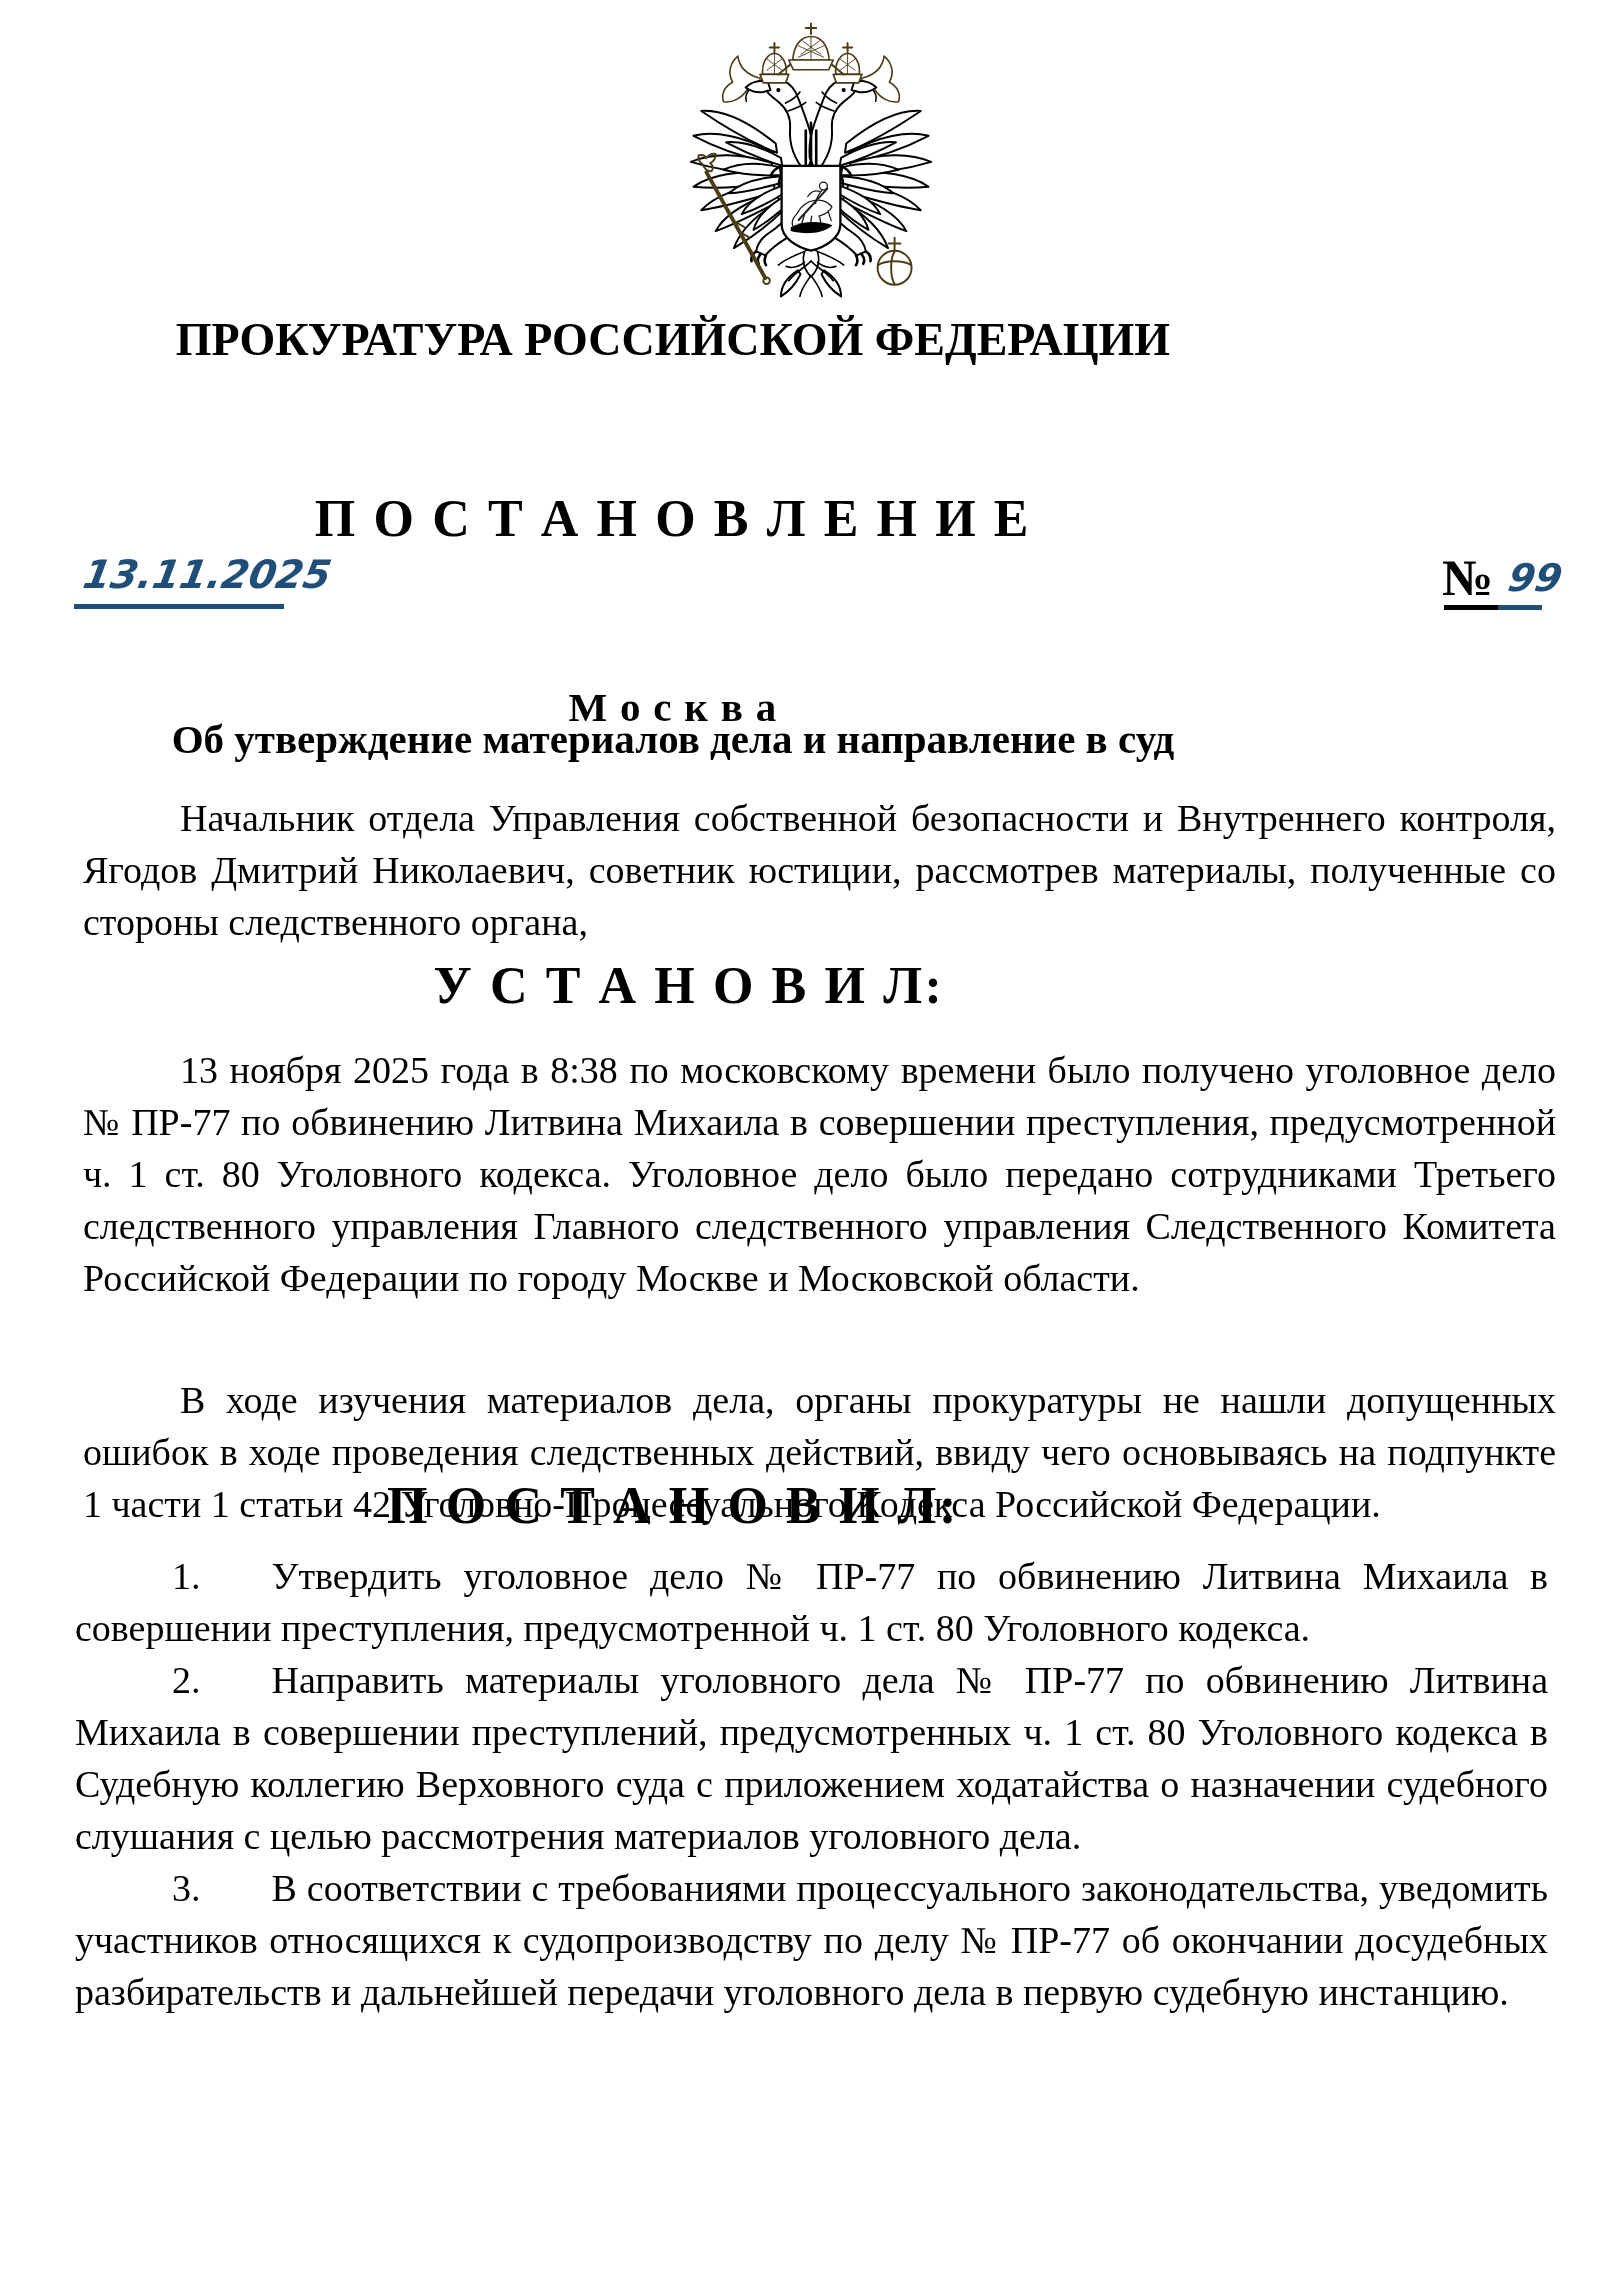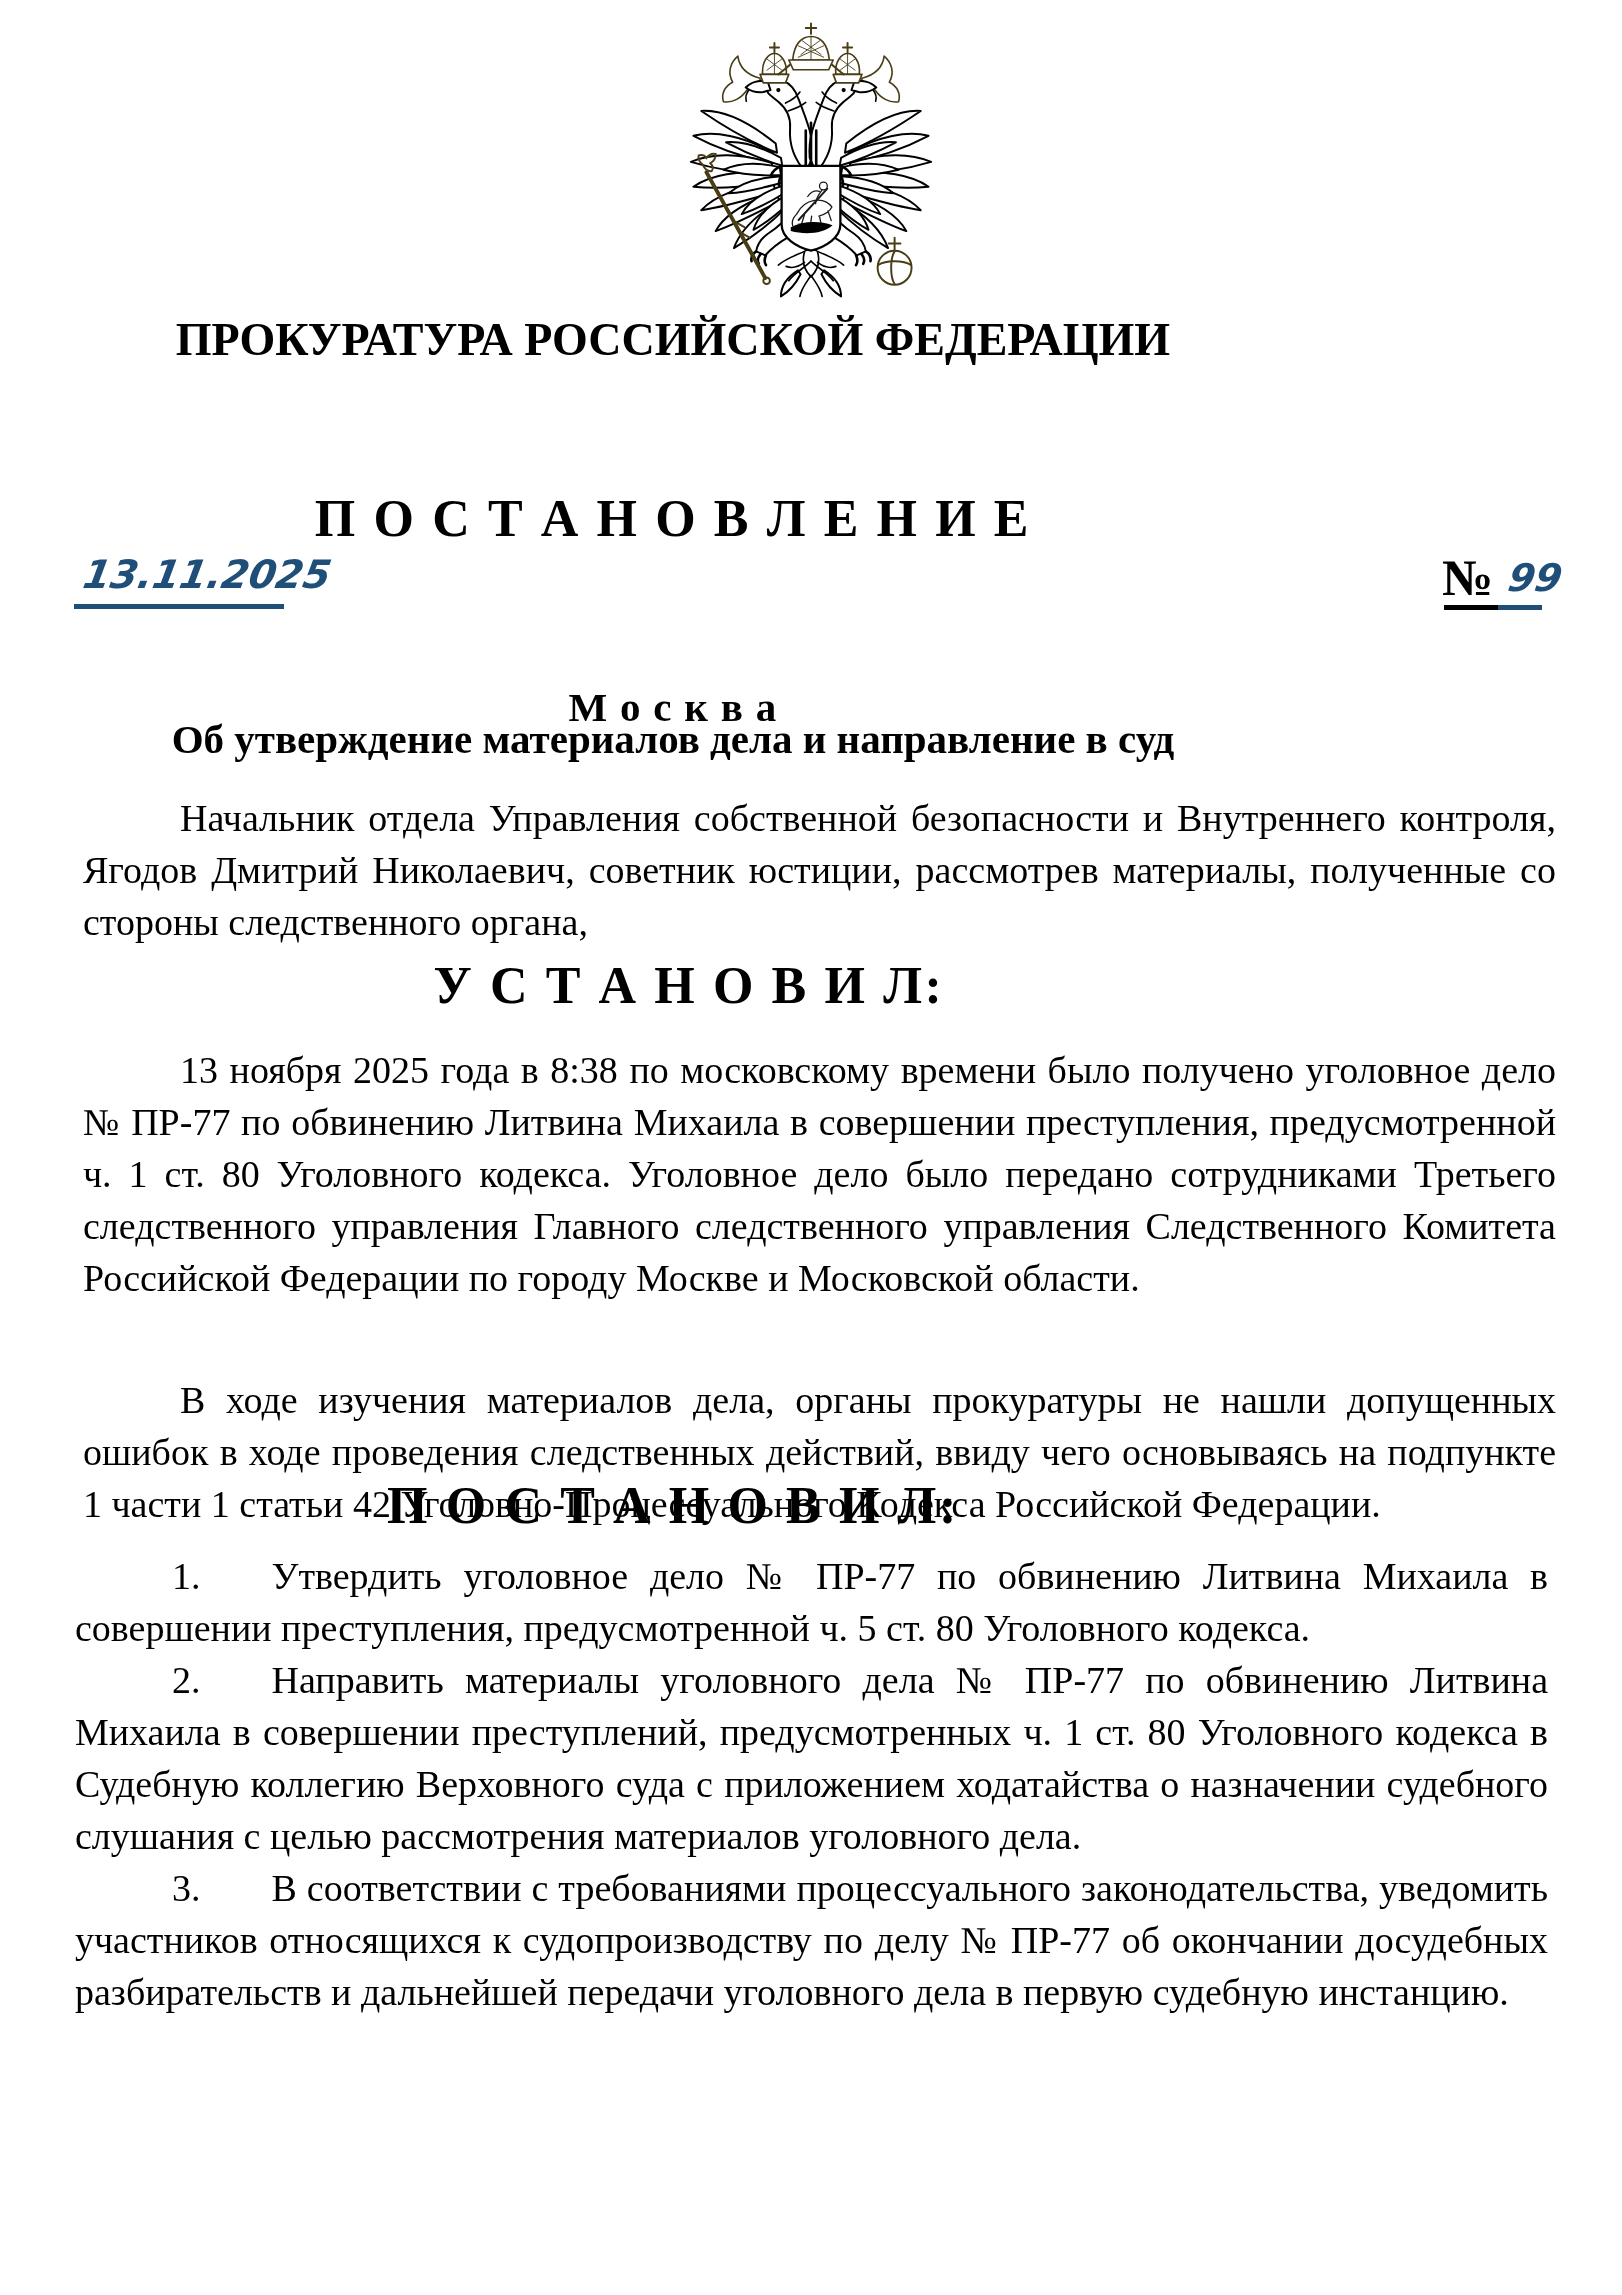--- a/index.html
+++ b/index.html
@@ -138,17 +138,17 @@
 
 <p class="abs bodytext para1">Начальник отдела Управления собственной безопасности и Внутреннего контроля, Ягодов Дмитрий Николаевич, советник юстиции, рассмотрев материалы, полученные со стороны следственного органа,</p>
 
 <div class="abs center heading h-est">У С Т А Н О В И Л:</div>
 <p class="abs bodytext para2">13 ноября 2025 года в 8:38 по московскому времени было получено уголовное дело № ПР-77 по обвинению Литвина Михаила в совершении преступления, предусмотренной ч. 1 ст. 80 Уголовного кодекса. Уголовное дело было передано сотрудниками Третьего следственного управления Главного следственного управления Следственного Комитета Российской Федерации по городу Москве и Московской области.</p>
 <p class="abs bodytext para3">В ходе изучения материалов дела, органы прокуратуры не нашли допущенных ошибок в ходе проведения следственных действий, ввиду чего основываясь на подпункте 1 части 1 статьи 42 Уголовно-Процессуального Кодекса Российской Федерации.</p>
 
 <div class="abs center heading h-res">П О С Т А Н О В И Л:</div>
 
 <div class="abs items" style="left:75px;width:1473px;">
-  <p class="bodytext" style="position:static;"><span>1.</span><span class="gap"></span><span>Утвердить уголовное дело № ПР-77 по обвинению Литвина Михаила в совершении преступления, предусмотренной ч. 5 ст. 80 Уголовного кодекса.</span></p>
+  <p class="bodytext" style="position:static;"><span>1.</span><span class="gap"></span><span>Утвердить уголовное дело № ПР-77 по обвинению Литвина Михаила в совершении преступления, предусмотренной ч. 1 ст. 80 Уголовного кодекса.</span></p>
   <p class="bodytext" style="position:static;"><span>2.</span><span class="gap"></span><span>Направить материалы уголовного дела № ПР-77 по обвинению Литвина Михаила в совершении преступлений, предусмотренных ч. 1 ст. 80 Уголовного кодекса в Судебную коллегию Верховного суда с приложением ходатайства о назначении судебного слушания с целью рассмотрения материалов уголовного дела.</span></p>
   <p class="bodytext" style="position:static;"><span>3.</span><span class="gap"></span><span>В соответствии с требованиями процессуального законодательства, уведомить участников относящихся к судопроизводству по делу № ПР-77 об окончании досудебных разбирательств и дальнейшей передачи уголовного дела в первую судебную инстанцию.</span></p>
 </div>
 
 
 </body></html>

